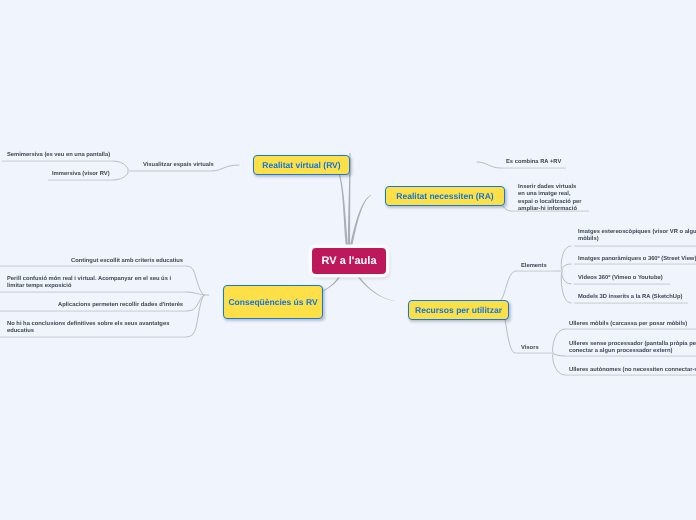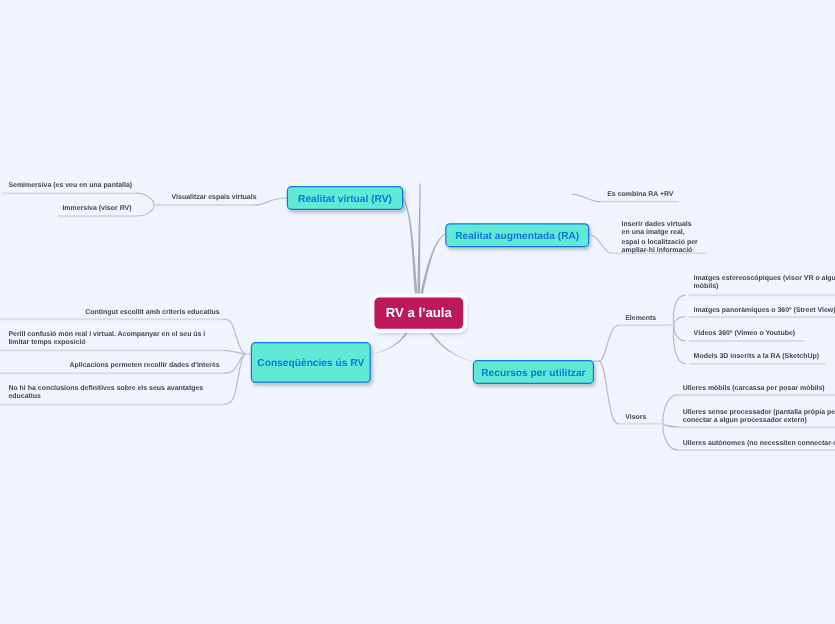--- a/index.html
+++ b/index.html
@@ -5,24 +5,24 @@
   html,body{margin:0;padding:0;}
   body{width:696px;height:520px;background:#f0f4fd;font-family:"Liberation Sans",sans-serif;
        overflow:hidden;position:relative;
        -webkit-font-smoothing:antialiased;text-rendering:geometricPrecision;}
   #stage{position:absolute;left:0;top:0;width:696px;height:520px;}
   svg#links{position:absolute;left:0;top:0;width:696px;height:520px;}
   .node{position:absolute;box-sizing:border-box;white-space:nowrap;will-change:transform;}
   .central{background:#be185d;color:#fff;font-weight:bold;font-size:11px;border-radius:4px;
     display:flex;align-items:center;justify-content:center;
     box-shadow:0 0 0 3.5px #fafbfe, 2px 3px 4px rgba(60,70,90,0.32);}
-  .main{background:#5eead4;color:#1174e0;font-weight:bold;font-size:8.5px;
+  .main{background:#fde047;color:#1174e0;font-weight:bold;font-size:8.5px;
     border:1.6px solid #1079e0;border-radius:4px;
     display:flex;align-items:center;justify-content:center;
-    box-shadow:1.5px 2px 2.5px rgba(55,65,85,0.28);}
+    box-shadow:1.5px 2px 2.5px rgba(55,65,85,0.28);margin-left:14px;}
     .leaf{color:#3f4856;font-size:5.8px;font-weight:bold;line-height:7.4px;position:absolute;
     box-sizing:border-box;will-change:transform;}
 </style>
 </head>
 <body>
 
 <div id="stage">
   <svg id="links" viewBox="0 0 696 520" xmlns="http://www.w3.org/2000/svg">
       <path d="M565 375 C 553 375, 551.2 353, 553 353" stroke="#b8bcc6" stroke-width="1" fill="none" stroke-linecap="round"></path>
       <path d="M565 356 C 556 356, 551.65 353, 553 353" stroke="#b8bcc6" stroke-width="1" fill="none" stroke-linecap="round"></path>
@@ -65,21 +65,21 @@
       <path d="M574 246.1H700" stroke="#d9dce3" stroke-width="1.7" fill="none"></path>
       <path d="M574 264.1H700" stroke="#d9dce3" stroke-width="1.7" fill="none"></path>
       <path d="M574 284.1H670" stroke="#d9dce3" stroke-width="1.7" fill="none"></path>
       <path d="M574 303.1H688" stroke="#d9dce3" stroke-width="1.7" fill="none"></path>
       <path d="M565 329.1H700" stroke="#d9dce3" stroke-width="1.7" fill="none"></path>
       <path d="M565 356.1H700" stroke="#d9dce3" stroke-width="1.7" fill="none"></path>
       <path d="M565 375.1H700" stroke="#d9dce3" stroke-width="1.7" fill="none"></path>
     </svg>
 <div class="node central" style="left: 312px; top: 248px; width: 74px; height: 26px;">RV a l'aula</div>
     <div class="node main" style="left: 239px; top: 155px; width: 97px; height: 20px;">Realitat virtual (RV)</div>
-    <div class="node main" style="left: 371px; top: 186px; width: 120px; height: 20px;">Realitat augmentada (RA)</div>
+    <div class="node main" style="left: 371px; top: 186px; width: 120px; height: 20px;">Realitat necessiten (RA)</div>
     <div class="node main" style="left: 209px; top: 285px; width: 100px; height: 34px;">Conseqüències ús RV</div>
     <div class="node main" style="left: 394px; top: 300px; width: 101px; height: 20px;">Recursos per utilitzar</div>
     <div class="leaf" style="left: 7px; top: 152px; width: 150px;">Semimersiva (es veu en una pantalla)</div>
     <div class="leaf" style="left: 52px; top: 171px; width: 120px;">Immersiva (visor RV)</div>
     <div class="leaf" style="left: 143px; top: 162px; width: 120px;">Visualitzar espais virtuals</div>
     <div class="leaf" style="left: 506px; top: 159px; width: 120px;">Es combina RA +RV</div>
     <div class="leaf" style="left: 518px; top: 184px; width: 65px;">Inserir dades virtuals en una imatge real, espai o localització per ampliar-hi informació</div>
     <div class="leaf" style="left: 71px; top: 258px; width: 160px;">Contingut escollit amb criteris educatius</div>
     <div class="leaf" style="left: 7px; top: 276px; width: 175px;">Perill confusió món real i virtual. Acompanyar en el seu ús i limitar temps exposició</div>
     <div class="leaf" style="left: 58px; top: 302px; width: 170px;">Aplicacions permeten recollir dades d'interès</div>

